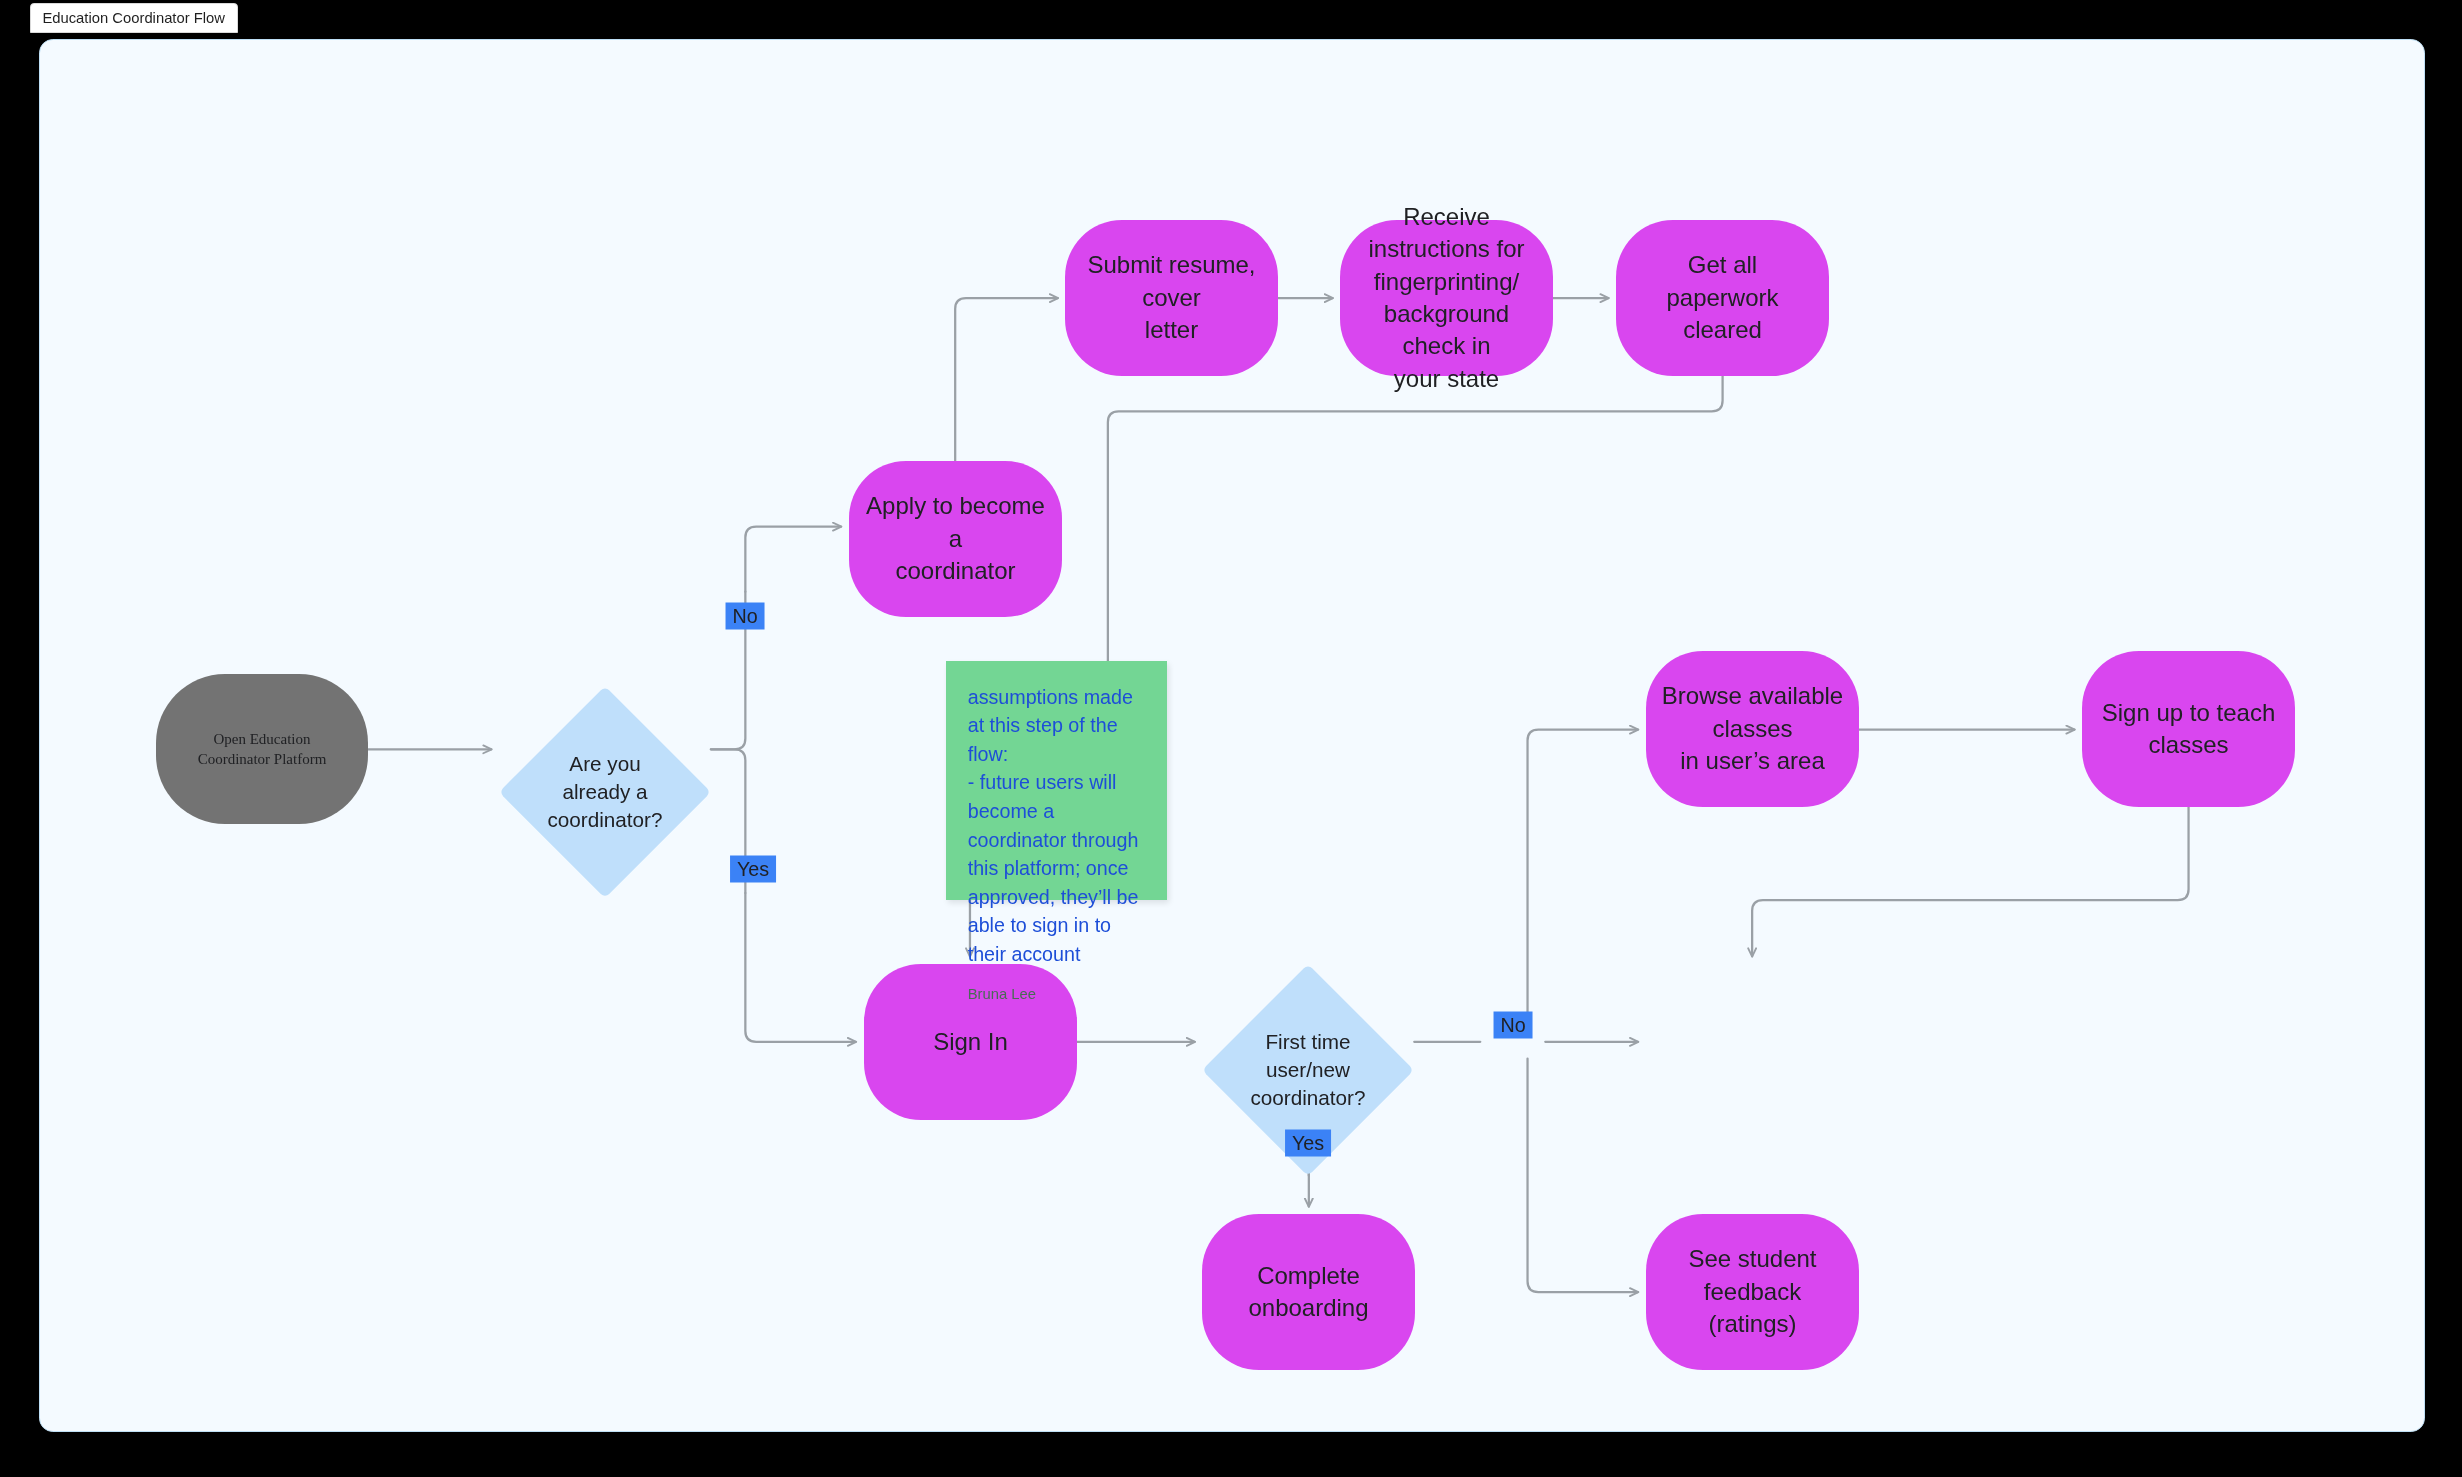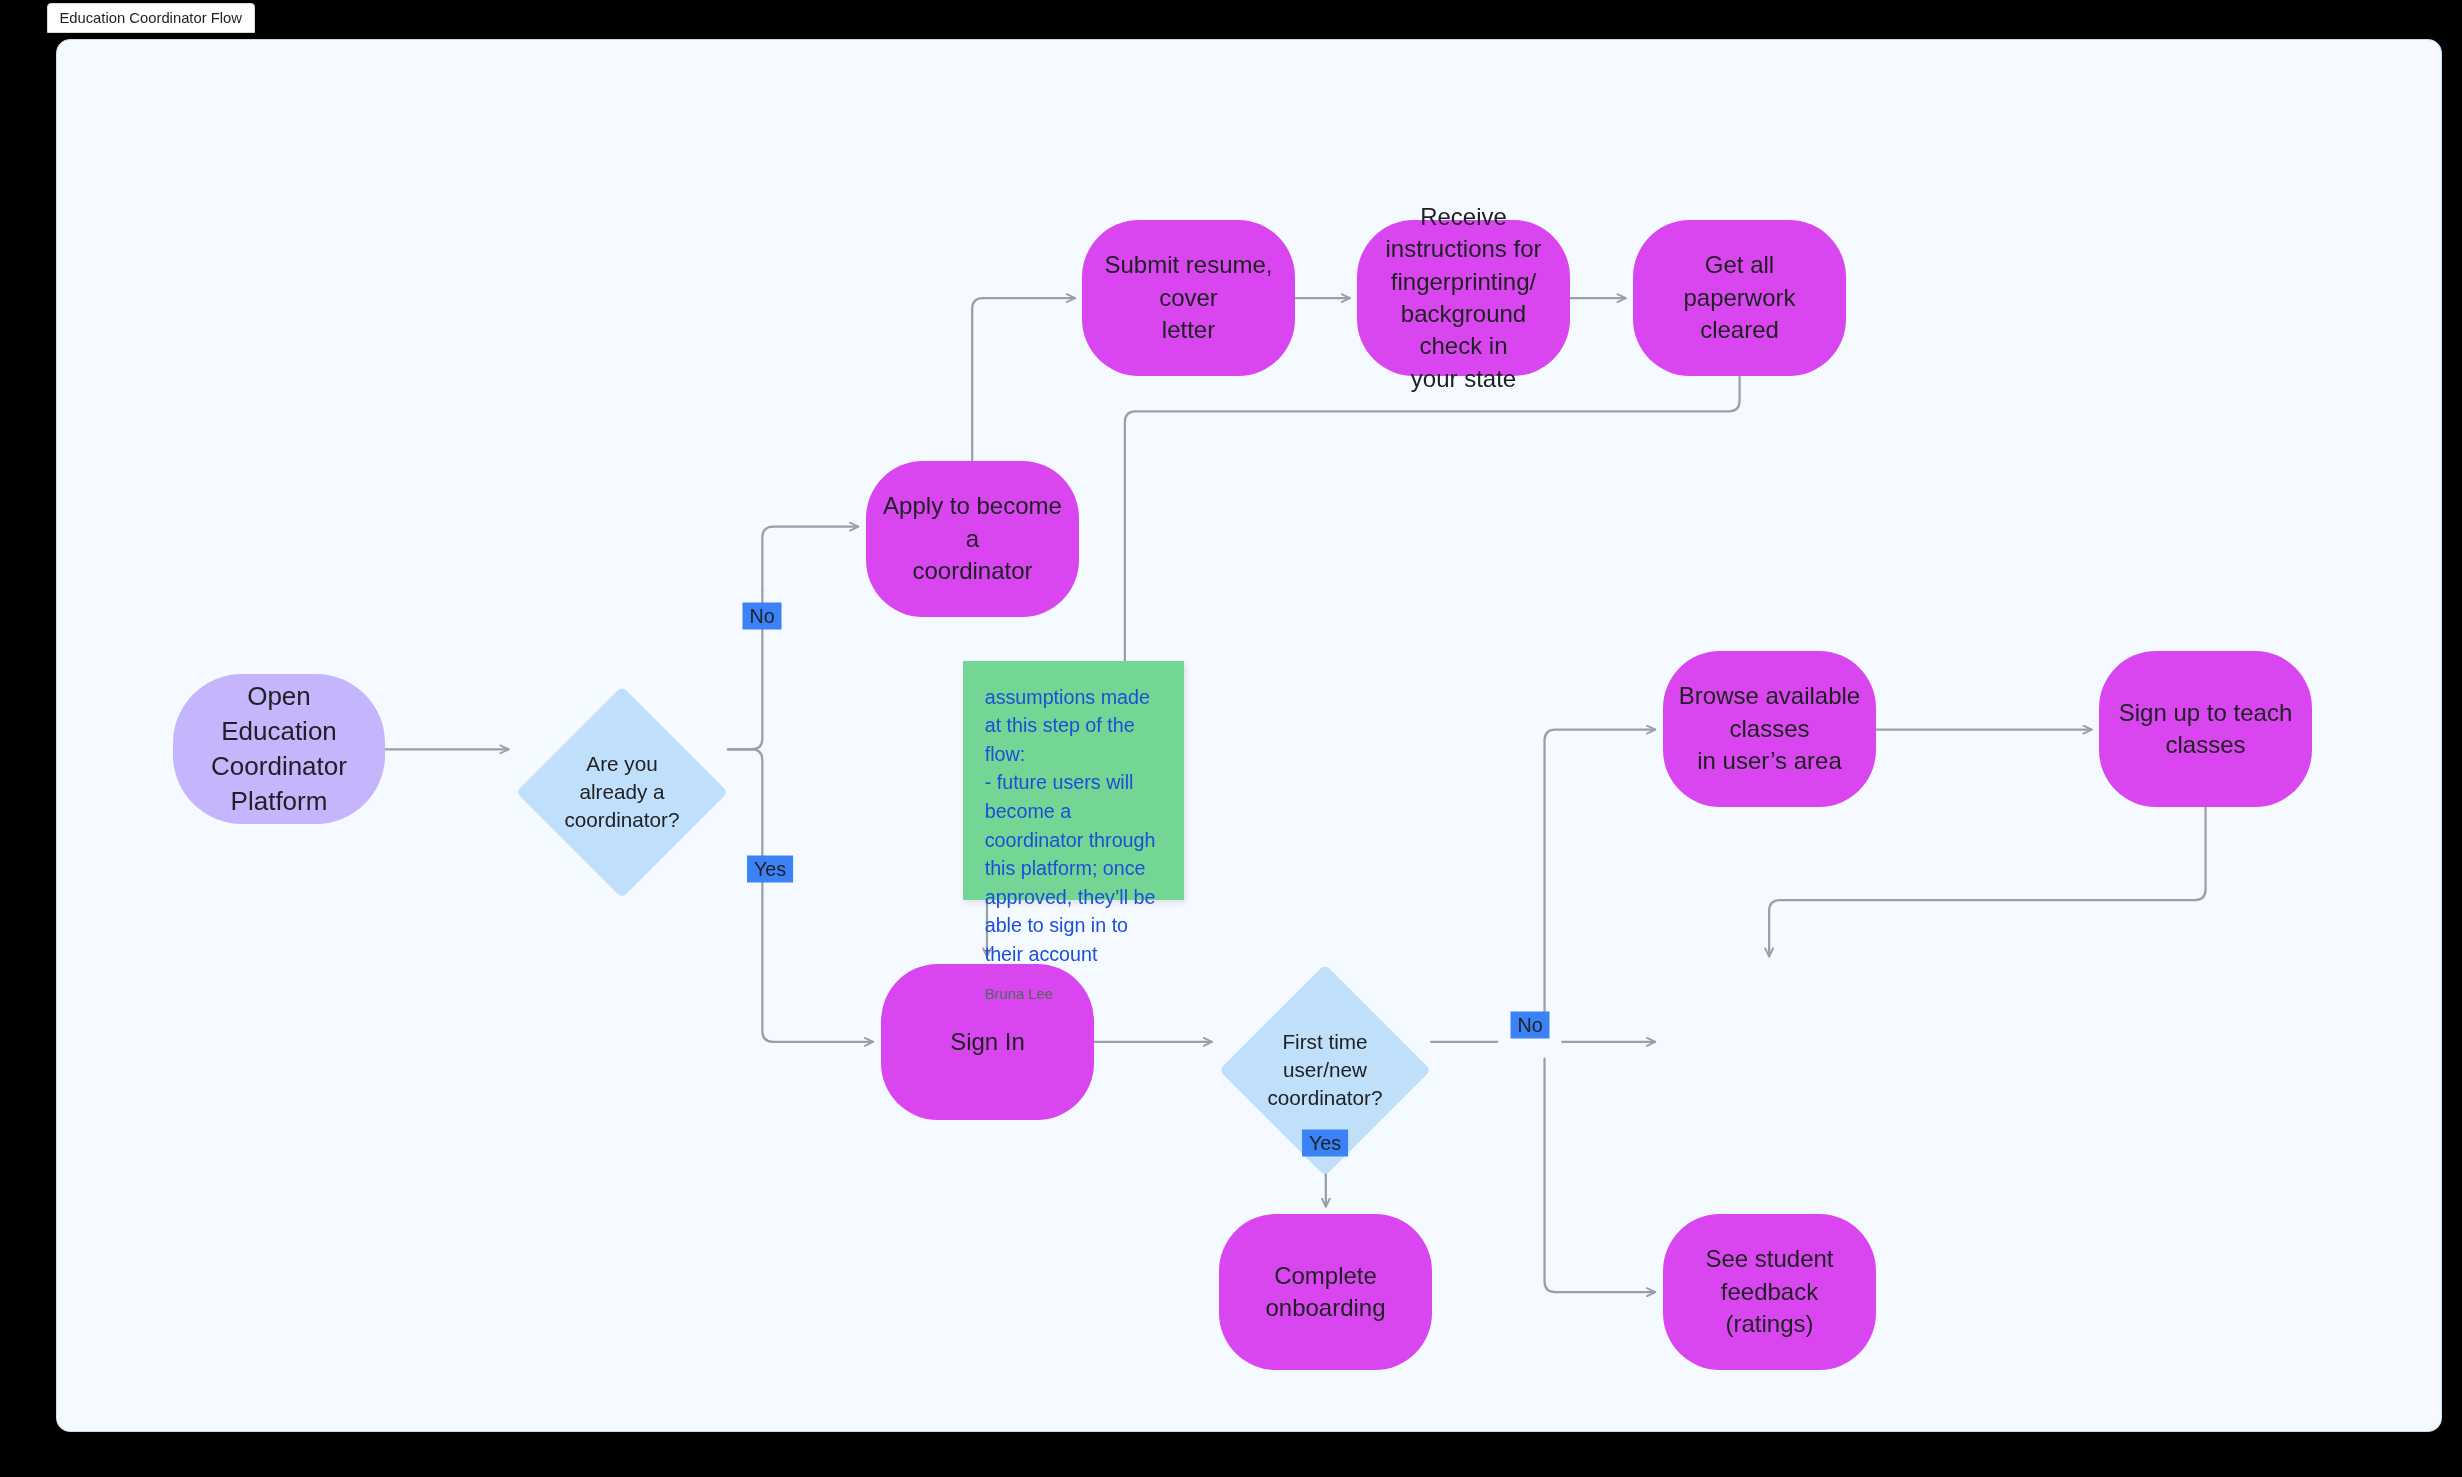--- a/index.html
+++ b/index.html
@@ -10,21 +10,21 @@
   body {
     width: 2463px;
     height: 1478px;
     overflow: hidden;
     font-family: "Liberation Sans", sans-serif;
   }
 
   
   #app-frame {
     position: absolute;
-    left: 17px; top: 0;
+    left: 0; top: 0;
     width: 2034px;
     height: 1478px;
     background: #000000;
   }
 
   #title-tab {
     position: absolute;
     left: 29.6px;
     top: 3px;
     height: 27.6px;
@@ -85,23 +85,24 @@
     white-space: pre-line;
     padding: 0 13.8px;
   }
 
   .node-process {
     background: #d946ef;
     border-radius: 57px;
     font-size: 24px;
   }
   .node-start {
-    background: #c4b5fd;
+    background: #737373;
     border-radius: 69px;
-    font-size: 26px;
+    font-size: 15px;
+    font-family: Liberation Serif, serif;
   }
 
   
   .node-decision {
     background: transparent;
     font-size: 20.7px;
   }
   .node-decision .diamond-bg {
     position: absolute;
     left: 50%; top: 50%;

